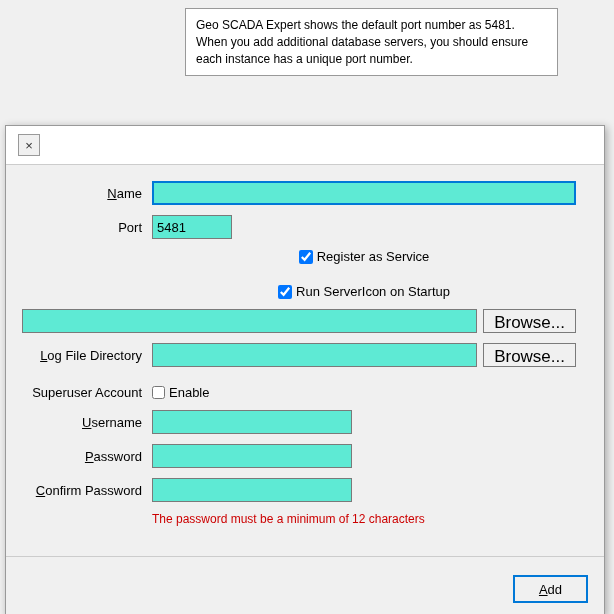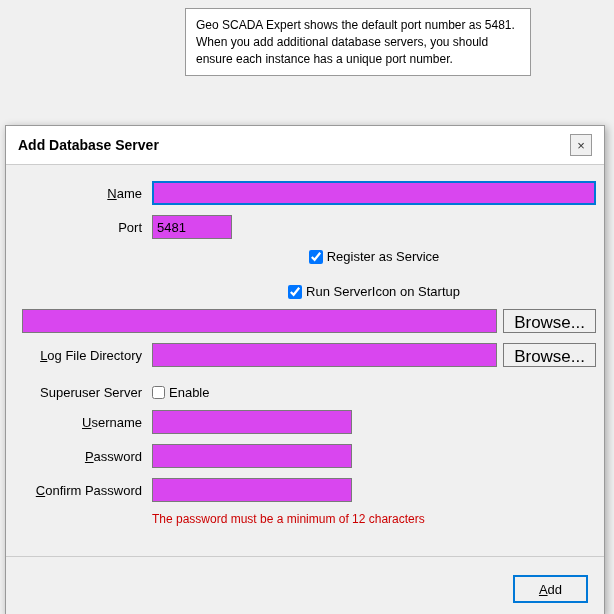--- a/index.html
+++ b/index.html
@@ -11,21 +11,21 @@
       height: 614px;
       overflow: hidden;
       position: relative;
     }
 
     
     .tooltip-box {
       position: absolute;
       top: 8px;
       left: 185px;
-      width: 346px;
+      width: 373px;
       background: #fff;
       border: 1px solid #999;
       padding: 8px 10px;
       font-size: 12px;
       color: #000;
       line-height: 1.4;
       z-index: 10;
     }
 
     
@@ -63,21 +63,21 @@
       cursor: pointer;
       display: flex;
       align-items: center;
       justify-content: center;
       font-size: 13px;
       color: #333;
     }
 
     
     .dialog-body {
-      padding: 16px 8px 12px 16px;
+      padding: 16px 28px 12px 16px;
     }
 
     
     .form-row {
       display: flex;
       align-items: center;
       margin-bottom: 10px;
     }
 
     .form-label {
@@ -91,21 +91,21 @@
 
     
     .underline-char {
       text-decoration: underline;
     }
 
     .form-input {
       flex: 1;
       height: 24px;
       border: 1px solid #7a7a7a;
-      background: #d946ef;
+      background: #5eead4;
       padding: 2px 4px;
       font-size: 13px;
       outline: none;
     }
 
     .form-input.name-field {
       border: 2px solid #0078d7;
     }
 
     .form-input.port-field {
@@ -212,21 +212,20 @@
 </head>
 <body>
 
 <div class="tooltip-box">
   <span>Geo SCADA Expert shows the default port number as 5481. When you add additional database servers, you should ensure each instance has a unique port number.</span>
 </div>
 
 <div class="dialog">
 
   <div class="title-bar">
-    <span class="title-text">Add Database Server</span>
     <button class="close-btn">×</button>
   </div>
 
   <div class="dialog-body">
 
     <div class="form-row">
       <label class="form-label">
         <span class="underline-char">N</span>ame
       </label>
       <input class="form-input name-field" type="text" value="" style="">
@@ -257,21 +256,21 @@
       <label class="form-label">
         <span class="underline-char">L</span>og File Directory
       </label>
       <input class="form-input" type="text" value="" style="">
       <button class="browse-btn">Browse...</button>
     </div>
 
     <div style="height:8px;"></div>
 
     <div class="superuser-row">
-      <span class="superuser-label">Superuser Server</span>
+      <span class="superuser-label">Superuser Account</span>
       <label class="enable-checkbox">
         <input type="checkbox" style="">
         <span>Enable</span>
       </label>
     </div>
 
     <div class="form-row">
       <label class="form-label">
         <span class="underline-char">U</span>sername
       </label>

